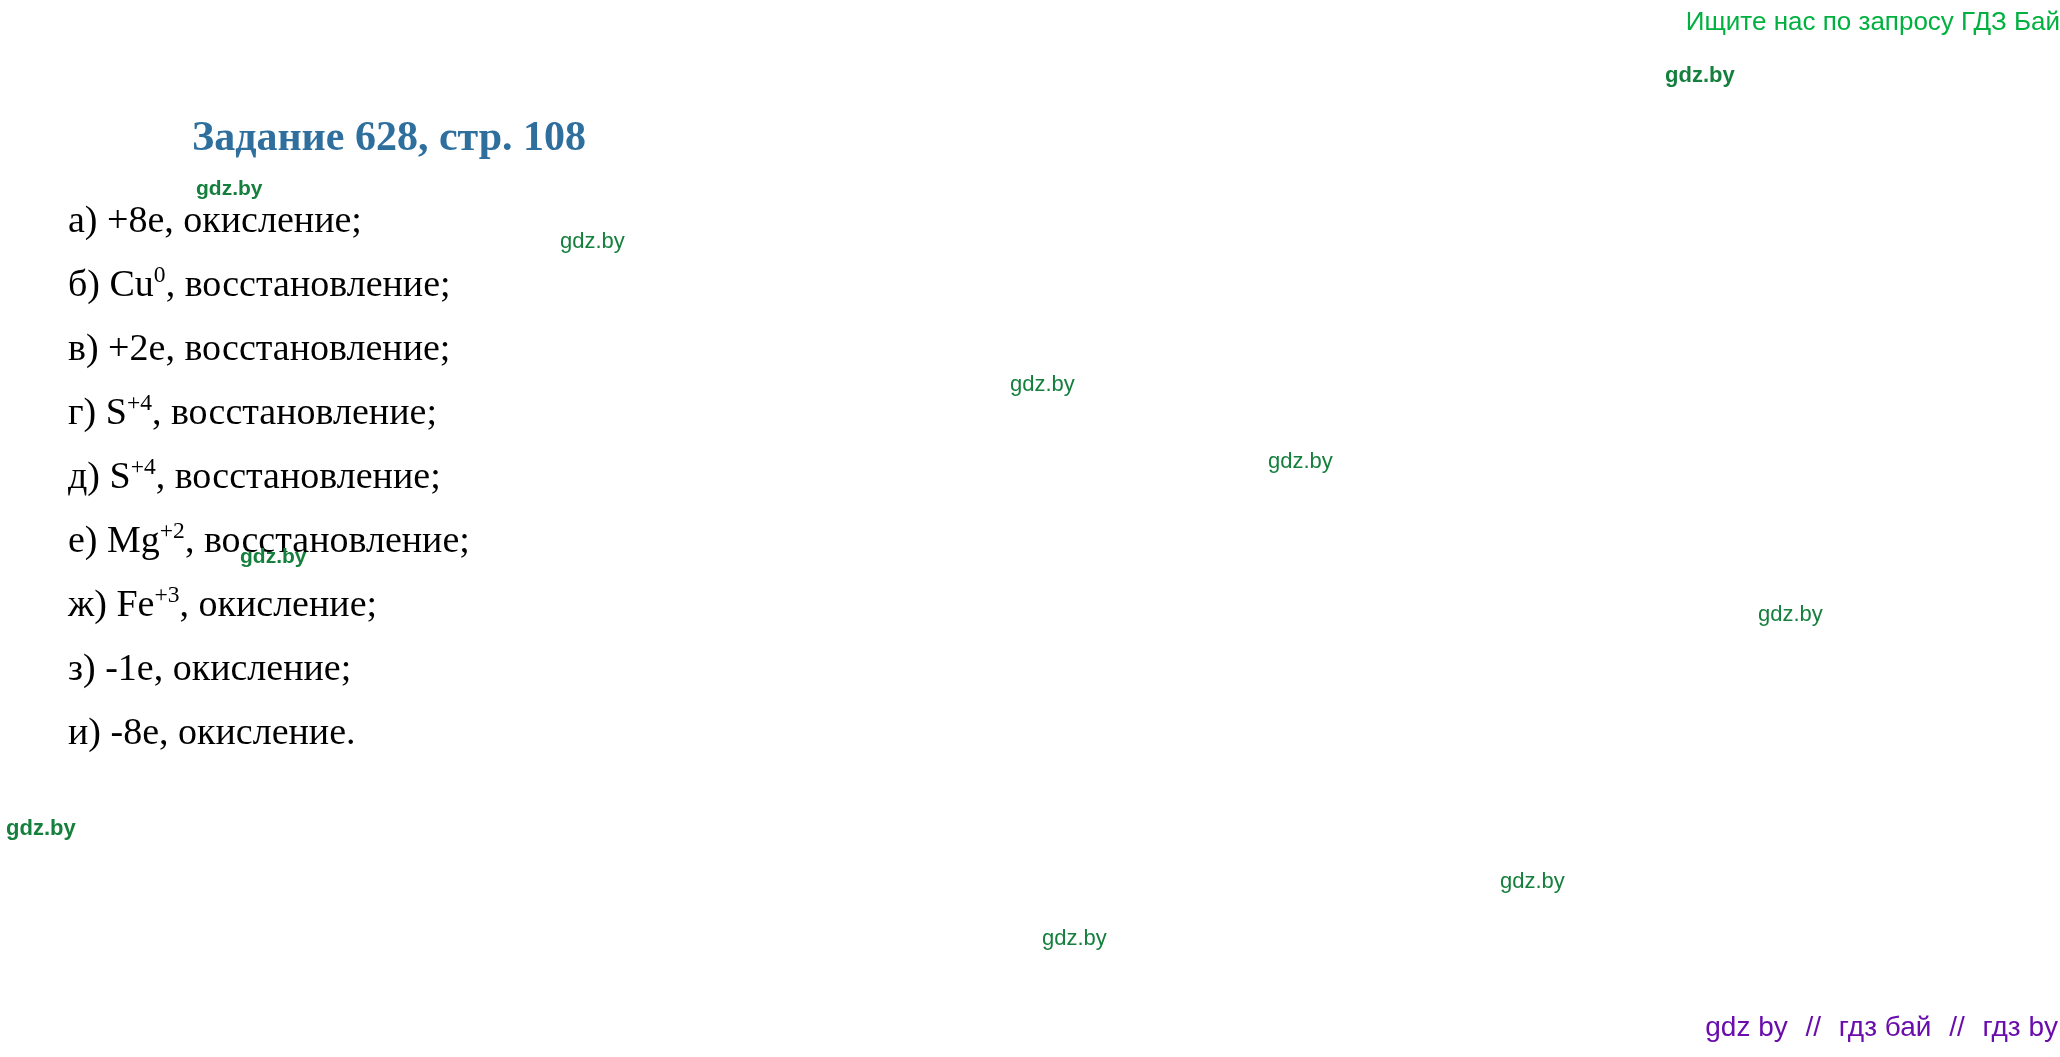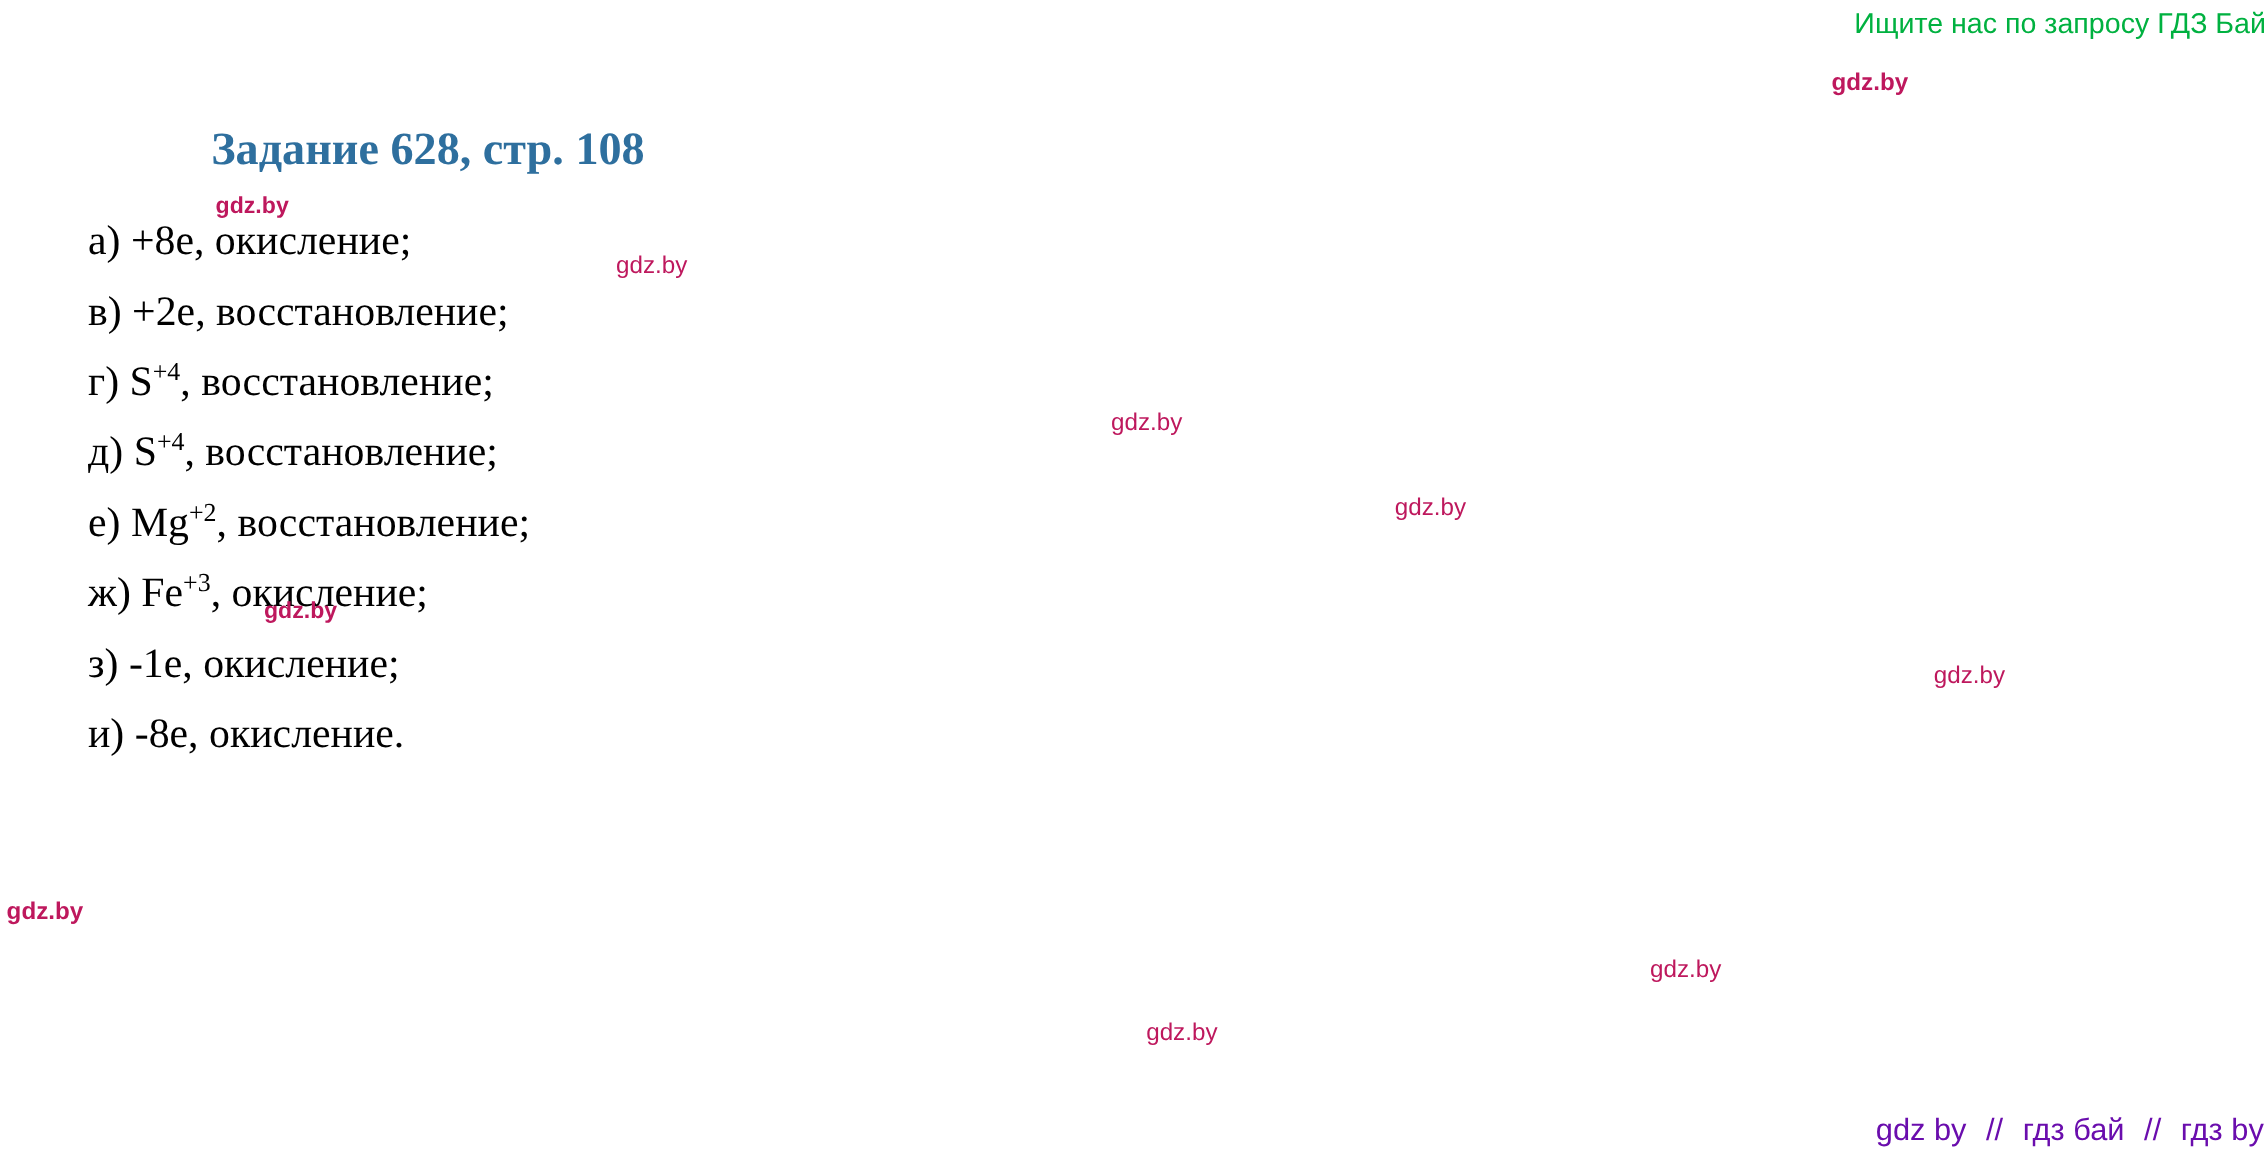--- a/index.html
+++ b/index.html
@@ -37,21 +37,21 @@
     font-family: "Liberation Serif", serif;
     font-weight: bold;
     font-size: 42px;
     color: #2e6f9e;
     white-space: nowrap;
   }
 
   
   .answers {
     position: absolute;
-    left: 80px;
+    left: 68px;
     top: 200px;
     width: 900px;
   }
   .answer-line {
     font-family: "Liberation Serif", serif;
     font-size: 38px;
     color: #000000;
     line-height: 1.0;
     margin: 0 0 26px 0;
     white-space: nowrap;
@@ -60,21 +60,21 @@
   .answer-line sup {
     font-size: 0.62em;
     vertical-align: super;
     line-height: 0;
   }
 
   
   .wm {
     position: absolute;
     font-family: "Liberation Sans", sans-serif;
-    color: #be185d;
+    color: #15803d;
     white-space: nowrap;
     pointer-events: none;
     text-align: right;
   }
   .wm-1 { left: 1665px; top: 62px;  font-size: 22px; font-weight: bold; }
   .wm-2 { left: 196px;  top: 176px; font-size: 21px; font-weight: bold; }
   .wm-3 { left: 560px;  top: 228px; font-size: 22px; }
   .wm-4 { left: 1010px; top: 371px; font-size: 22px; }
   .wm-5 { left: 1268px; top: 448px; font-size: 22px; }
   .wm-6 { left: 240px;  top: 544px; font-size: 21px; font-weight: bold; }
@@ -103,20 +103,21 @@
 </style>
 </head>
 <body>
 
 <div class="top-banner">Ищите нас по запросу ГДЗ Бай</div>
 
 <div class="task-title">Задание 628, стр. 108</div>
 
 <div class="answers">
   <div class="answer-line">а) +8е, окисление;</div>
+  <div class="answer-line">б) Cu<sup>0</sup>, восстановление;</div>
   <div class="answer-line">в) +2е, восстановление;</div>
   <div class="answer-line">г) S<sup>+4</sup>, восстановление;</div>
   <div class="answer-line">д) S<sup>+4</sup>, восстановление;</div>
   <div class="answer-line">е) Mg<sup>+2</sup>, восстановление;</div>
   <div class="answer-line">ж) Fe<sup>+3</sup>, окисление;</div>
   <div class="answer-line">з) -1е, окисление;</div>
   <div class="answer-line">и) -8е, окисление.</div>
 </div>
 
 <div class="wm wm-1">gdz.by</div>

